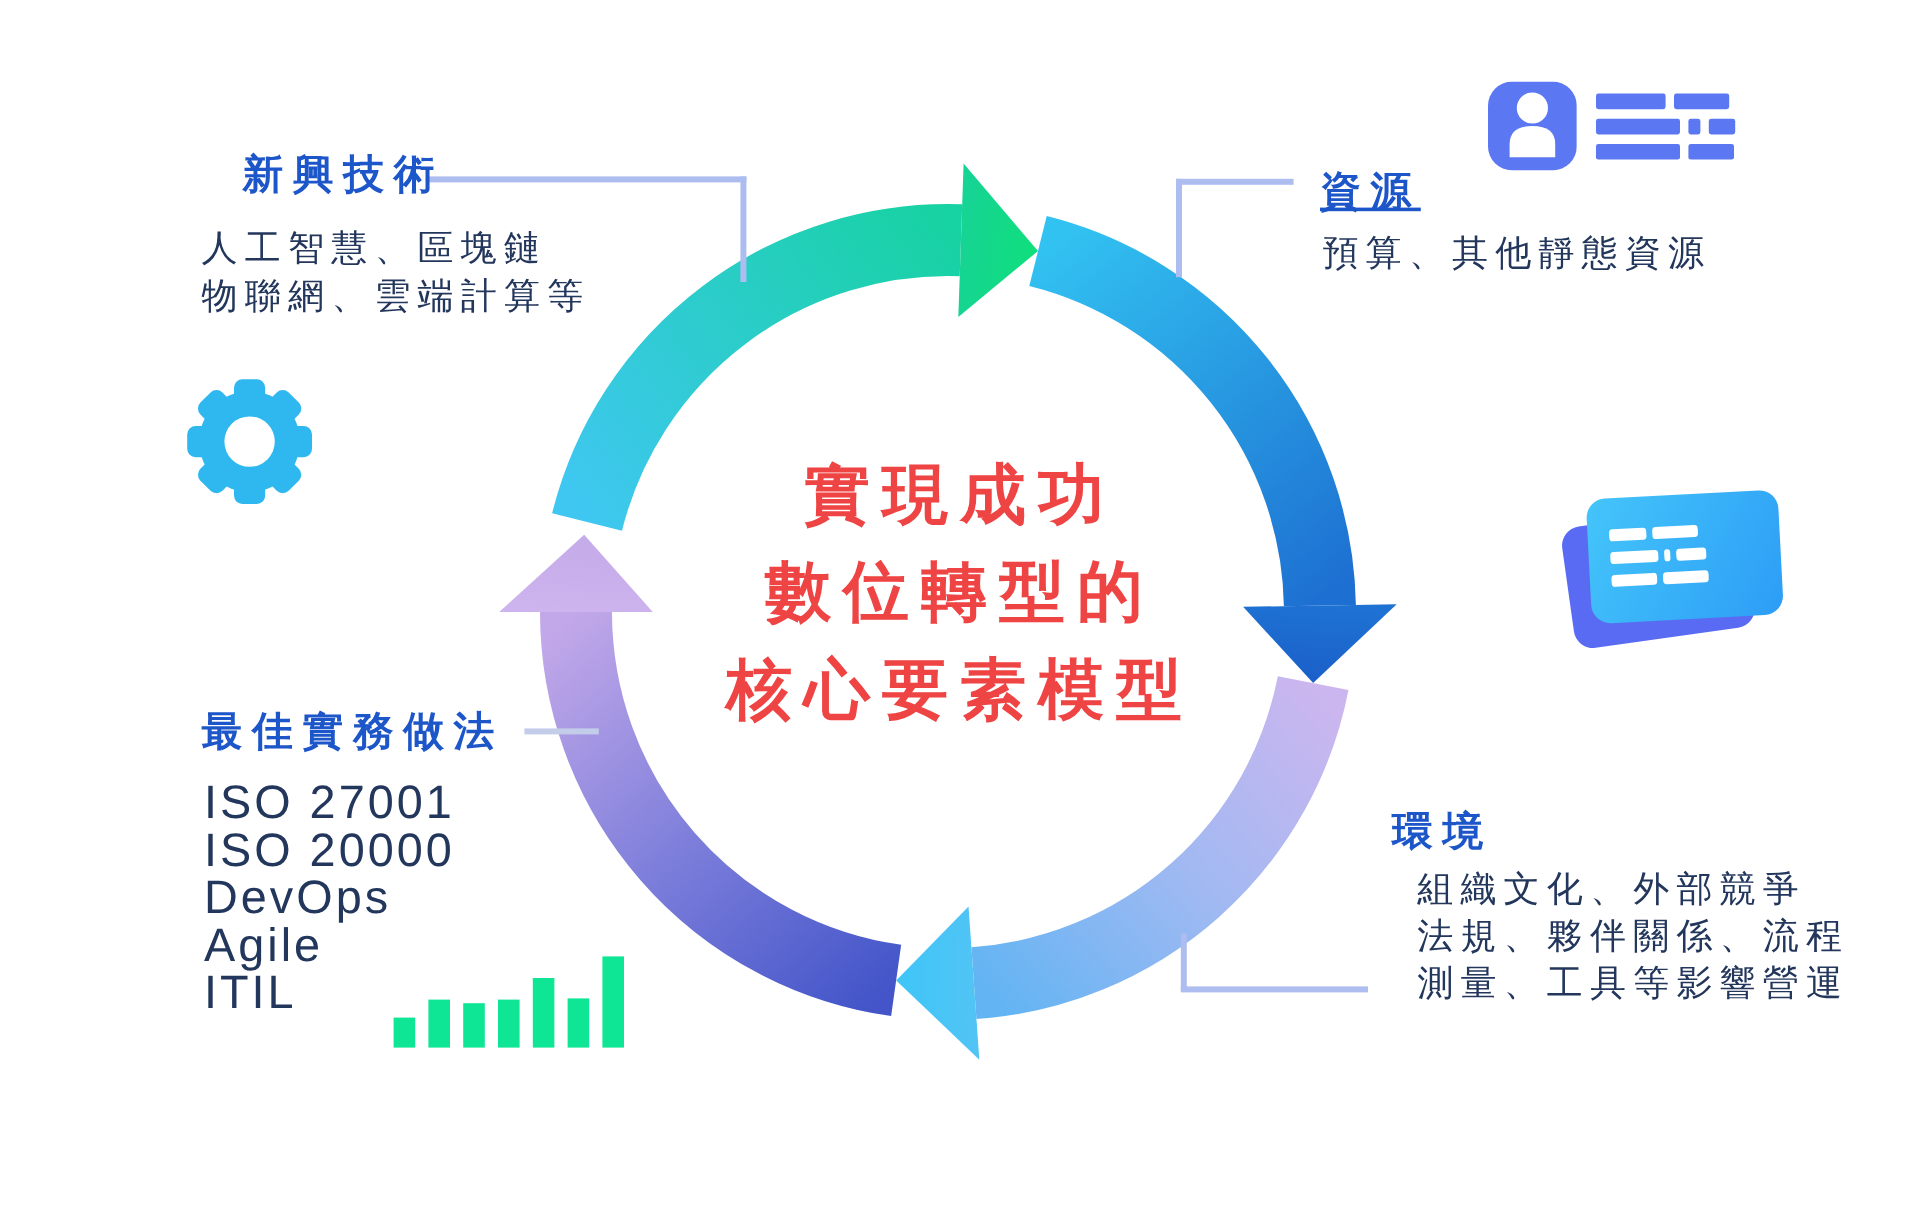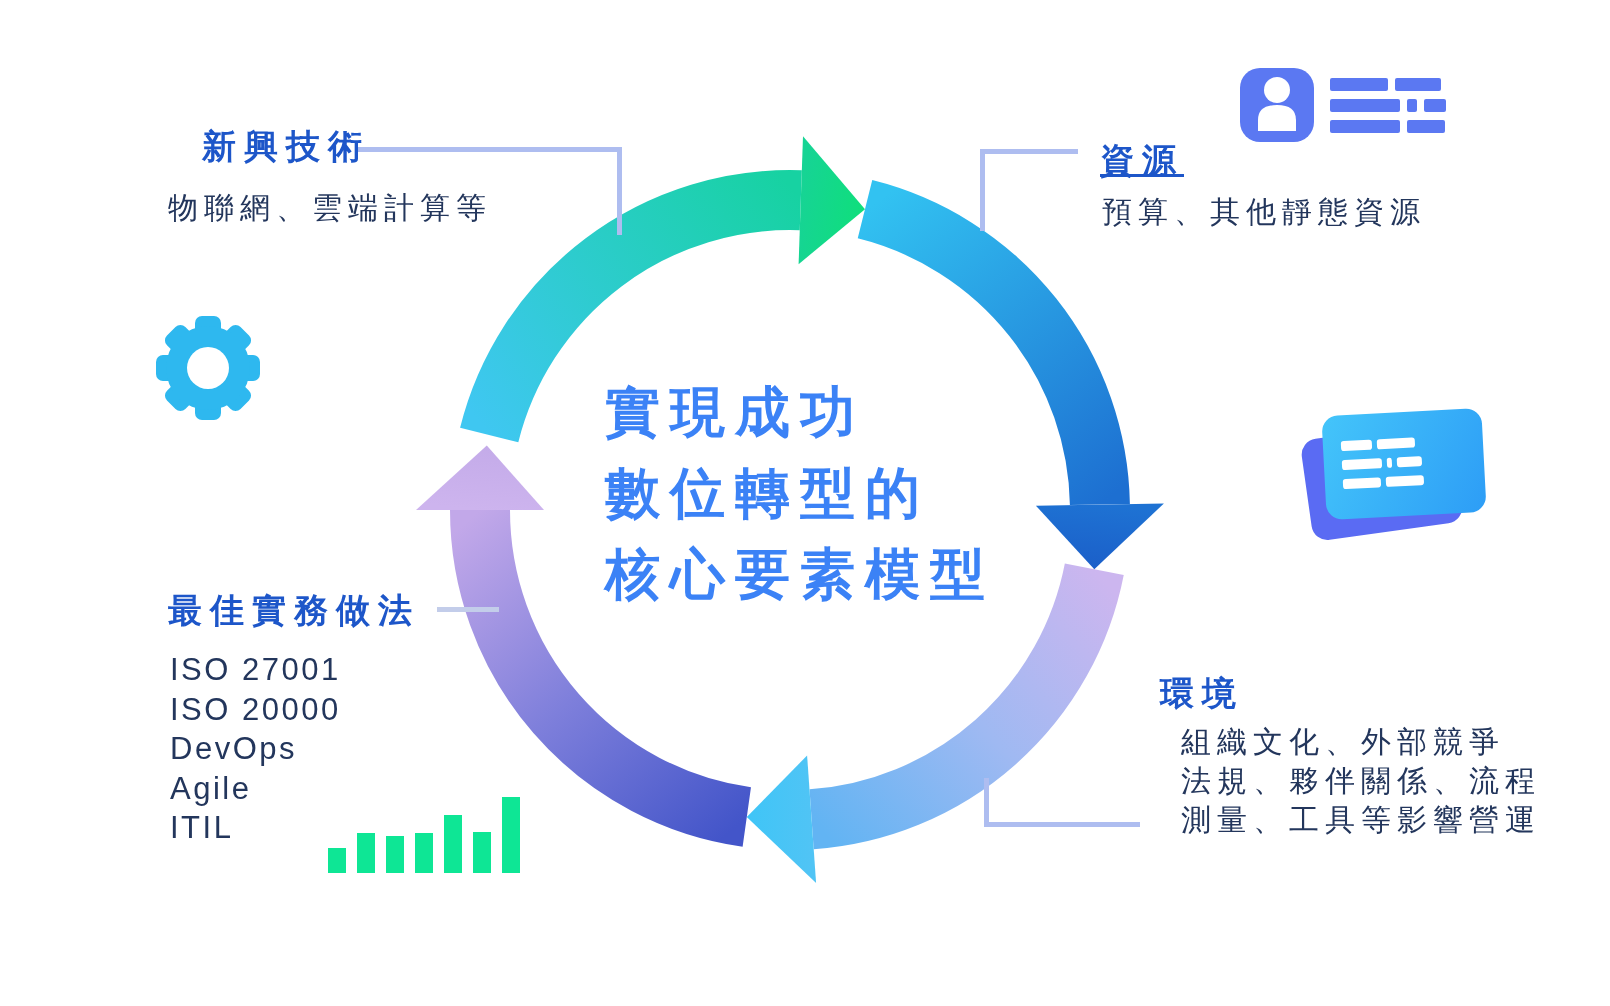--- a/index.html
+++ b/index.html
@@ -10,26 +10,26 @@
   .abs{position:absolute;}
   .sec-title{
     font-size:34px;font-weight:700;color:#1d56c9;letter-spacing:8px;
     line-height:40px;white-space:nowrap;
   }
   .sec-body{
     font-size:30px;font-weight:500;color:#23365c;letter-spacing:6px;
     line-height:40px;white-space:nowrap;
   }
   .latin-list{
-    font-size:31px;font-weight:500;color:#23365c;letter-spacing:2.5px;
+    font-size:39px;font-weight:500;color:#23365c;letter-spacing:2.5px;
     line-height:39.5px;white-space:nowrap;
   }
   .center-text{
-    font-size:55px;font-weight:700;color:#3b82f6;letter-spacing:10px;
-    line-height:81px;text-align:left;white-space:nowrap;transform:translateX(-50%);
+    font-size:55px;font-weight:700;color:#ef4444;letter-spacing:10px;
+    line-height:81px;text-align:center;white-space:nowrap;transform:translateX(-50%);
   }
   .connector{background:#aebdf0;}
   .connector.light{background:#c3cdea;}
   
   .mini-bars{display:flex;align-items:flex-end;gap:11px;height:76px;}
   .mini-bar{width:18px;background:#0ee695;}
   
   .idlines{display:flex;flex-direction:column;gap:8px;}
   .idrow{display:flex;gap:7px;}
   .idrow span{display:block;height:13px;border-radius:2px;background:#5b78f2;}
@@ -102,20 +102,21 @@
   <div class="abs connector" style="left:355px;top:147px;width:267px;height:5px;"></div>
   <div class="abs connector" style="left:617px;top:147px;width:5px;height:88px;"></div>
   <div class="abs connector" style="left:980px;top:149px;width:98px;height:5px;"></div>
   <div class="abs connector" style="left:980px;top:149px;width:5px;height:82px;"></div>
   <div class="abs connector light" style="left:437px;top:607px;width:62px;height:5px;"></div>
   <div class="abs connector" style="left:984px;top:778px;width:5px;height:48px;"></div>
   <div class="abs connector" style="left:984px;top:822px;width:156px;height:5px;"></div>
 
   <div class="abs sec-title" style="left:166px;top:126px;margin-left:36px;">新興技術</div>
   <div class="abs sec-body" style="left:168px;top:188px;">
+    <div>人工智慧、區塊鏈</div>
     <div>物聯網、雲端計算等</div>
   </div>
 
   <svg class="abs" style="left:153px;top:313px;" width="110" height="110" viewBox="0 0 110 110">
     <g fill="#2eb8ef">
       <rect x="42" y="3" width="26" height="104" rx="7"></rect>
       <rect x="42" y="3" width="26" height="104" rx="7" transform="rotate(45 55 55)"></rect>
       <rect x="42" y="3" width="26" height="104" rx="7" transform="rotate(90 55 55)"></rect>
       <rect x="42" y="3" width="26" height="104" rx="7" transform="rotate(135 55 55)"></rect>
       <circle cx="55" cy="55" r="42"></circle>

